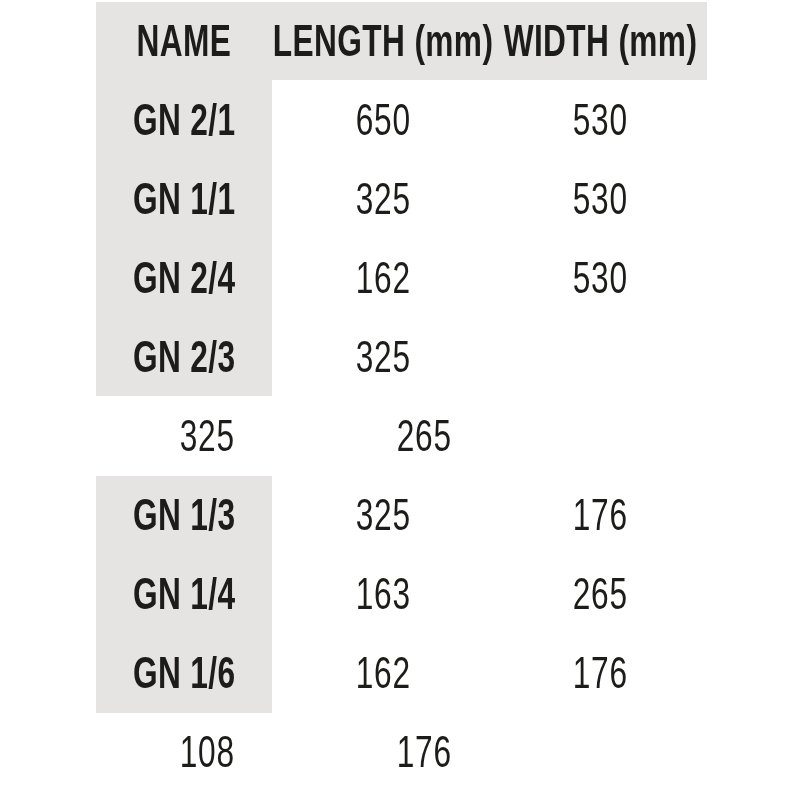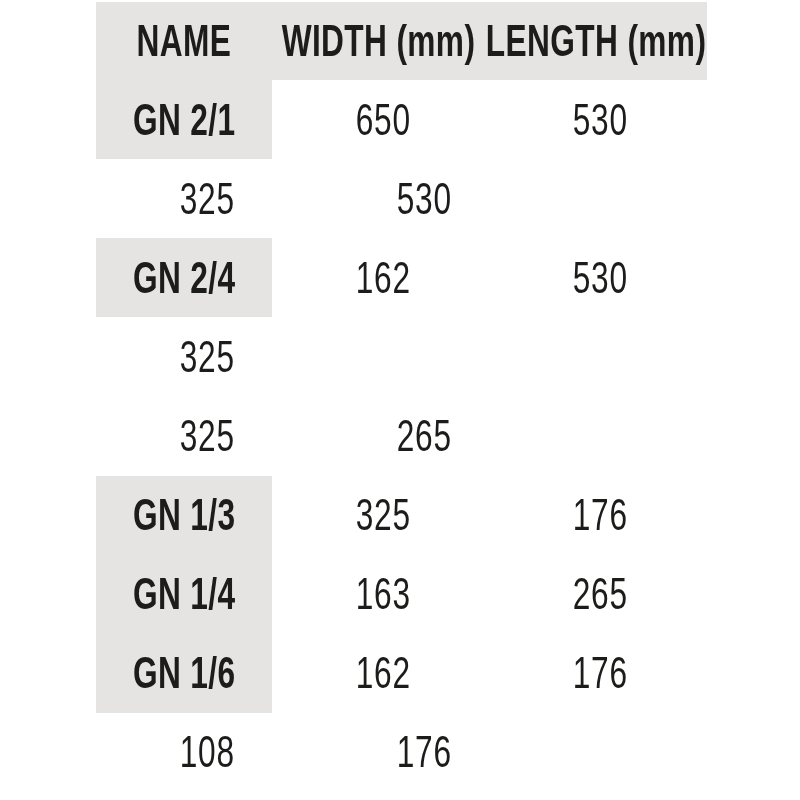--- a/index.html
+++ b/index.html
@@ -58,43 +58,46 @@
   .txt.num  { font-weight: 400; letter-spacing: 1px; }
 </style>
 </head>
 <body>
 
 <div class="spec-table">
   <div class="header-row">
     <div class="cell c-name">
       <span class="txt bold">NAME</span>
     </div>
+    <div class="cell c-length">
+      <span class="txt bold">LENGTH (mm)</span>
+    </div>
     <div class="cell c-width">
       <span class="txt bold">WIDTH (mm)</span>
-    </div>
-    <div class="cell c-length">
-      <span class="txt bold">LENGTH (mm)</span>
     </div>
   </div>
 
   <div class="rows">
 
       <div class="row">
         <div class="cell c-name">
           <span class="txt bold">GN 2/1</span>
         </div>
         <div class="cell c-length">
           <span class="txt num">650</span>
         </div>
         <div class="cell c-width">
           <span class="txt num">530</span>
         </div>
       </div>
 
       <div class="row">
+        <div class="cell c-name">
+          <span class="txt bold">GN 1/1</span>
+        </div>
         <div class="cell c-length">
           <span class="txt num">325</span>
         </div>
         <div class="cell c-width">
           <span class="txt num">530</span>
         </div>
       </div>
 
       <div class="row">
         <div class="cell c-name">
@@ -102,20 +105,23 @@
         </div>
         <div class="cell c-length">
           <span class="txt num">162</span>
         </div>
         <div class="cell c-width">
           <span class="txt num">530</span>
         </div>
       </div>
 
       <div class="row">
+        <div class="cell c-name">
+          <span class="txt bold">GN 2/3</span>
+        </div>
         <div class="cell c-length">
           <span class="txt num">325</span>
         </div>
       </div>
 
       <div class="row">
         <div class="cell c-length">
           <span class="txt num">325</span>
         </div>
         <div class="cell c-width">

